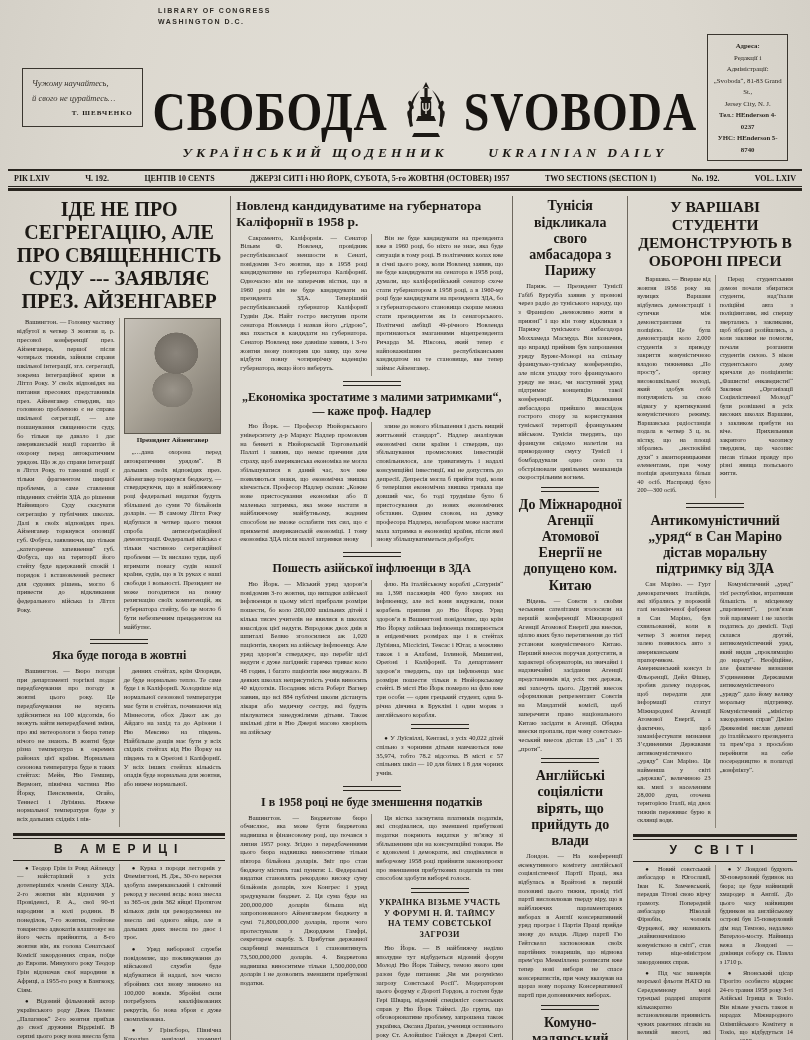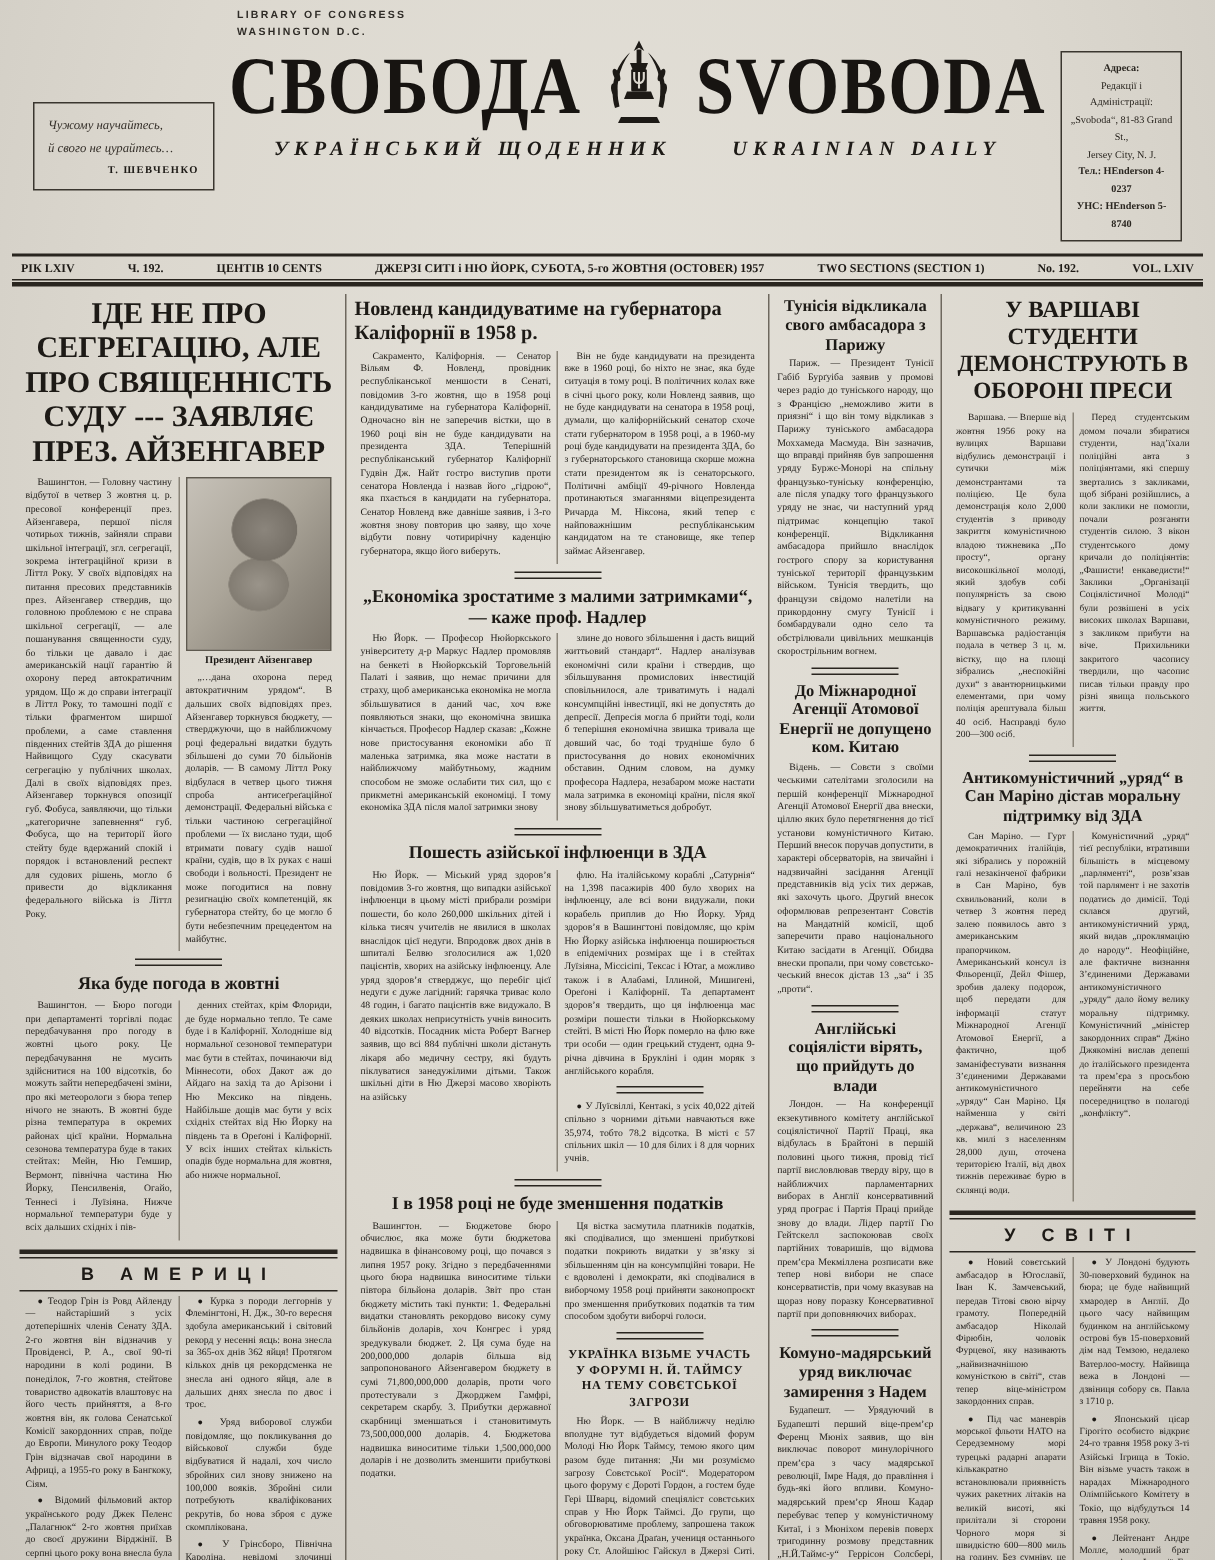--- a/index.html
+++ b/index.html
@@ -11,21 +11,21 @@
     font-family:"Liberation Serif", serif;
     box-sizing:border-box;
     padding:4px 8px 0 8px;
   }
   .stamp{
     position:absolute;top:6px;left:158px;
     font-family:"Liberation Sans", sans-serif;
     font-size:7px;font-weight:bold;letter-spacing:1.5px;color:#2f2c27;line-height:1.5;
   }
   
-  .masthead{display:flex;align-items:flex-start;gap:10px;margin:30px 14px 0 14px;}
+  .masthead{display:flex;align-items:flex-end;gap:10px;margin:30px 14px 0 14px;}
   .quote-box{
     width:168px;border:1px solid #3a362f;padding:7px 9px;align-self:center;
     font-style:italic;font-size:8.5px;line-height:1.8;color:#2a2archive620;
   }
   .quote-box .q{display:block;color:#35302a;}
   .quote-author{display:block;text-align:right;font-style:normal;font-weight:bold;font-size:7px;letter-spacing:1px;margin-top:0;}
   .title-block{flex:1;text-align:center;}
   .titles-row{display:flex;align-items:center;justify-content:center;gap:12px;}
   .big-title{
     font-weight:bold;font-size:46px;letter-spacing:1px;
@@ -56,21 +56,21 @@
   .zone{box-sizing:border-box;padding:0 5px;overflow:hidden;}
   .zone + .zone{border-left:1px solid #6e685e;}
   .zoneA{width:28%;}
   .zoneM{width:35.5%;}
   .zoneN{width:14.5%;}
   .zoneR{width:22%;}
   
   .h-lead{font-size:20px;font-weight:bold;text-align:center;line-height:1.14;margin:2px 0 6px 0;}
   .h-med{font-size:13.5px;font-weight:bold;text-align:left;line-height:1.15;margin:2px 0 4px 0;}
   .h-sm{font-size:12px;font-weight:bold;text-align:center;line-height:1.15;margin:2px 0 4px 0;}
-  .h-col{font-size:11px;font-weight:bold;text-align:center;line-height:1.15;margin:2px 0 3px 0;}
+  .h-col{font-size:14px;font-weight:bold;text-align:center;line-height:1.15;margin:2px 0 3px 0;}
   .h-caps{font-size:8.2px;font-weight:bold;text-align:center;letter-spacing:.4px;line-height:1.3;margin:4px 0 3px 0;}
   .h-warsaw{font-size:15.5px;font-weight:bold;text-align:center;line-height:1.16;margin:2px 0 5px 0;}
   .section-head{
     font-family:"Liberation Sans", sans-serif;font-weight:bold;
     font-size:12px;letter-spacing:7px;text-align:center;margin:3px 0 4px 0;
   }
   .rule-thick{border-top:3px solid #29251f;border-bottom:1px solid #29251f;height:2px;margin:6px 0 2px 0;}
   .rule-thin{border-top:1px solid #29251f;margin:2px 0 3px 0;}
   .sep{width:58px;height:3px;margin:5px auto;border-top:1px solid #29251f;border-bottom:1px solid #29251f;}
   

